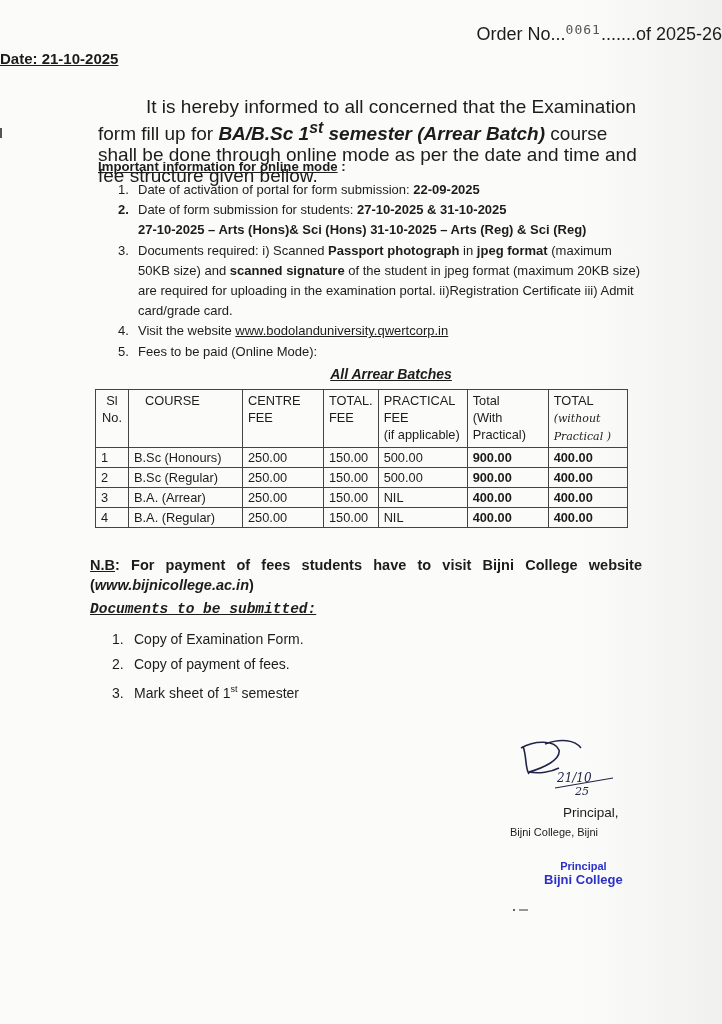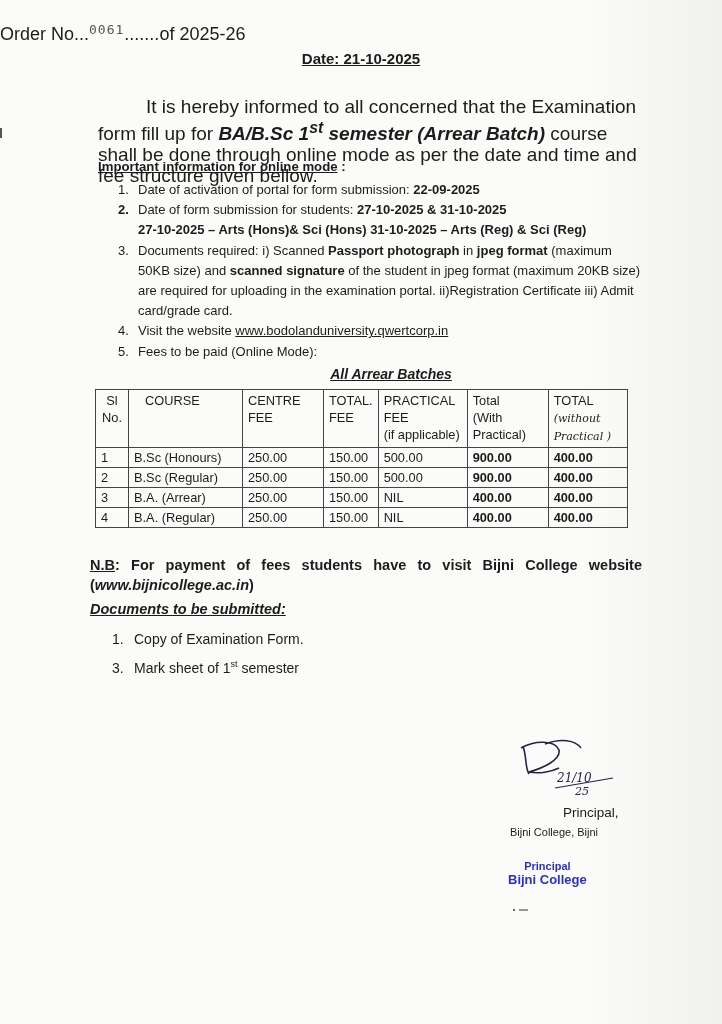--- a/index.html
+++ b/index.html
@@ -8,25 +8,25 @@
     background: #fbfbf9;
     font-family: "Liberation Sans", sans-serif;
     color: #1c1c1c;
     position: relative;
   }
   .page { position: absolute; left: 0; top: 0; width: 722px; height: 1024px; }
   .shade { position: absolute; right: 0; top: 0; width: 140px; height: 1024px;
     background: linear-gradient(90deg, rgba(0,0,0,0) 0%, rgba(230,230,228,0.5) 100%); }
   .edge-mark { position: absolute; left: 0; top: 128px; width: 2px; height: 10px; background: #555; }
 
-  .order { position: absolute; top: 22px; left: 0; width: 722px; text-align: left; font-size: 18px; }
+  .order { position: absolute; top: 22px; left: 0; width: 722px; text-align: right; font-size: 18px; }
   .order .num { font-family: "DejaVu Sans Mono", monospace; font-size: 13px; color: #555; letter-spacing: 1px;
     display: inline-block; vertical-align: 6px; }
   .order .dots { letter-spacing: 0px; }
-  .date { position: absolute; top: 50px; left: 0; width: 722px; text-align: center; font-size: 15px; font-weight: bold; }
+  .date { position: absolute; top: 50px; left: 0; width: 722px; font-size: 15px; font-weight: bold; }
   .date span { text-decoration: underline; }
 
   .para { position: absolute; left: 98px; top: 96px; width: 542px; font-size: 19px; line-height: 21px; text-align: left; }
   .para .indent { display: inline-block; width: 48px; }
   .para b i, .para i { font-style: italic; }
 
   .imp { position: absolute; left: 98px; top: 159px; font-size: 13.2px; font-weight: bold; text-align: right; }
   .imp u { text-decoration: underline; }
 
   .info-list { position: absolute; left: 118px; top: 180px; width: 526px; font-size: 13px; line-height: 20.2px; }
@@ -40,29 +40,29 @@
   .tbl-title span { text-decoration: underline; margin-top: 22px; }
 
   table.fees { position: absolute; left: 95px; top: 389px; border-collapse: collapse; font-size: 12.8px; }
   table.fees td { border: 1px solid #444; padding: 2px 5px; vertical-align: top; line-height: 17px; }
   table.fees tr.body td { height: 17px; padding-top: 1px; padding-bottom: 1px; }
   .hand { font-family: "DejaVu Serif", serif; font-style: italic; font-size: 11px; }
   .bold { font-weight: bold; }
 
   .nb { position: absolute; left: 90px; top: 553px; width: 552px; font-size: 14.5px; font-weight: bold; line-height: 24px; text-align: justify; text-align-last: justify; }
   .nb2 { position: absolute; left: 90px; top: 577px; font-size: 14.5px; font-weight: bold; }
-  .docs-title { position: absolute; left: 90px; top: 601px; font-size: 14.5px; font-weight: bold; font-style: italic; }
+  .docs-title { position: absolute; left: 90px; top: 601px; font-size: 14.5px; font-weight: bold; font-style: italic; font-family: Liberation Mono, monospace; }
   .docs-title span { text-decoration: underline; }
   .docs-list { position: absolute; left: 112px; top: 627px; font-size: 14px; line-height: 25px; }
   .docs-list .n { display: inline-block; width: 22px; }
 
   .sign { position: absolute; left: 515px; top: 738px; width: 110px; height: 60px; }
   .p1 { top: 805px; left: 563px; font-size: 13.5px; position: absolute; }
   .p2 { top: 826px; left: 510px; font-size: 11px; position: absolute; }
-  .stamp { position: absolute; left: 508px; top: 860px; color: #2a30c8; font-weight: bold; font-size: 11px; text-align: center; line-height: 13px; }
+  .stamp { position: absolute; left: 544px; top: 860px; color: #2a30c8; font-weight: bold; font-size: 11px; text-align: center; line-height: 13px; }
   .stamp .s2 { font-size: 13px; }
   .specks { position: absolute; left: 512px; top: 908px; width: 20px; height: 4px; }
 </style>
 </head>
 <body>
 
 <div class="page">
   <div class="shade"></div>
   <div class="edge-mark"></div>
 
@@ -152,20 +152,21 @@
     </tr>
   </tbody>
     </table>
 
   <div class="nb"><u>N.B</u><span>: For payment of fees students have to visit Bijni College website</span></div>
   <div class="nb2"><span>(</span><i>www.bijnicollege.ac.in</i><span>)</span></div>
 
   <div class="docs-title"><span>Documents to be submitted:</span></div>
   <div class="docs-list">
     <div><span class="n">1.</span><span>Copy of Examination Form.</span></div>
+    <div><span class="n">2.</span><span>Copy of payment of fees.</span></div>
     <div><span class="n">3.</span><span>Mark sheet of 1</span><sup style="font-size:9px">st</sup><span> semester</span></div>
   </div>
 
   <svg class="sign" viewBox="0 0 110 60">
     <path d="M8 8 C 12 20, 10 30, 14 36 M6 10 C 20 2, 40 2, 44 12 C 46 22, 28 30, 14 34 C 24 36, 36 34, 44 30" fill="none" stroke="#22244a" stroke-width="1.6"></path>
     <path d="M30 6 C 46 0, 60 2, 66 10" fill="none" stroke="#22244a" stroke-width="1.4"></path>
     <text x="42" y="44" font-family="DejaVu Serif, serif" font-style="italic" font-size="12" fill="#22244a">21/10</text>
     <text x="60" y="57" font-family="DejaVu Serif, serif" font-style="italic" font-size="11" fill="#22244a">25</text>
     <path d="M40 50 L 98 40" fill="none" stroke="#22244a" stroke-width="1.2"></path>
   </svg>

